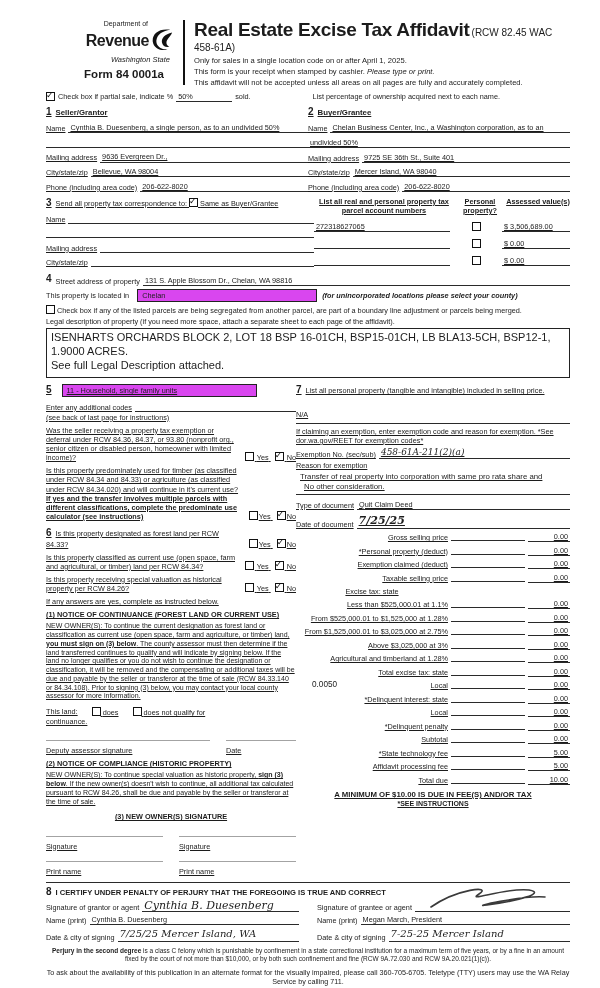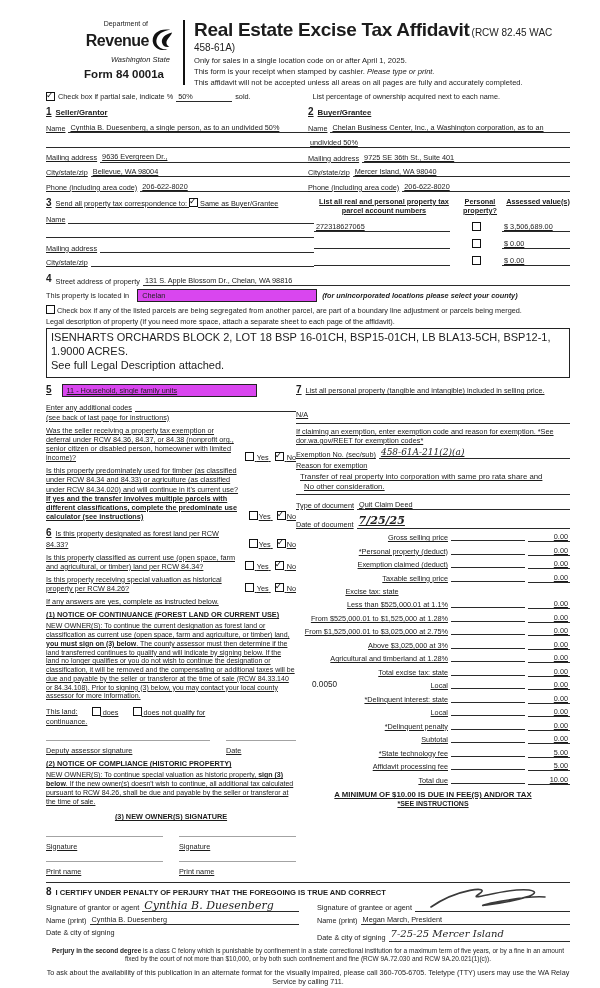--- a/index.html
+++ b/index.html
@@ -255,21 +255,21 @@
         <span class="num">5</span>
         <span class="ddl" style="width:185px;">11 - Household, single family units</span>
       </div>
       <div class="frow">
           <span class="flabel">Enter any additional codes</span>
           <span class="fl"></span>
         </div>
       <div style="margin-top:1px;">(see back of last page for instructions)</div>
 
       <div class="q">
-        <span class="qtext">Was the seller receiving a property tax exemption or deferral under RCW 84.36, 84.37, or 84.38 (nonprofit org., senior citizen or disabled person, homeowner with limited income)?</span>
+        <span class="qtext">Was the seller receiving a property tax exemption or deferral under RCW 84.36, 84.37, or 93.80 (nonprofit org., senior citizen or disabled person, homeowner with limited income)?</span>
         <span class="yn">
           <span class="cb"></span> <span>Yes</span>
           <span class="cb checked"></span> <span>No</span>
         </span>
       </div>
 
       <div class="q">
         <span class="qtext"><span>Is this property predominately used for timber (as classified under RCW 84.34 and 84.33) or agriculture (as classified under RCW 84.34.020) and will continue in it's current use? </span><span class="b">If yes and the transfer involves multiple parcels with different classifications, complete the predominate use calculator (see instructions)</span></span>
         <span class="yn">
           <span class="cb"></span><span>Yes</span>
@@ -457,20 +457,21 @@
         <div class="frow" style="margin-top:3px;">
           <span class="flabel">Signature of grantor or agent</span>
           <span class="fl hand sigscript">Cynthia B. Duesenberg</span>
         </div>
         <div class="frow" style="margin-top:3px;">
           <span class="flabel">Name (print)</span>
           <span class="fl">Cynthia B. Duesenberg</span>
         </div>
         <div class="frow" style="margin-top:3px;">
           <span class="flabel">Date &amp; city of signing</span>
+          <span class="fl hand" style="font-size:10px;">7/25/25  Mercer Island, WA</span>
         </div>
       </div>
       <div class="col">
         <div class="frow" style="margin-top:3px;">
           <span class="flabel">Signature of grantee or agent</span>
           <span class="fl">
             <span class="scribble" style="display:block;">
               <svg width="130" height="26" viewBox="0 0 130 26">
                 <path d="M4,22 C30,4 66,0 52,9 C38,18 80,2 102,5 C120,8 90,16 60,20 C40,23 96,10 118,12" fill="none" stroke="#3a3a3a" stroke-width="1.6" stroke-linecap="round"></path>
               </svg>

